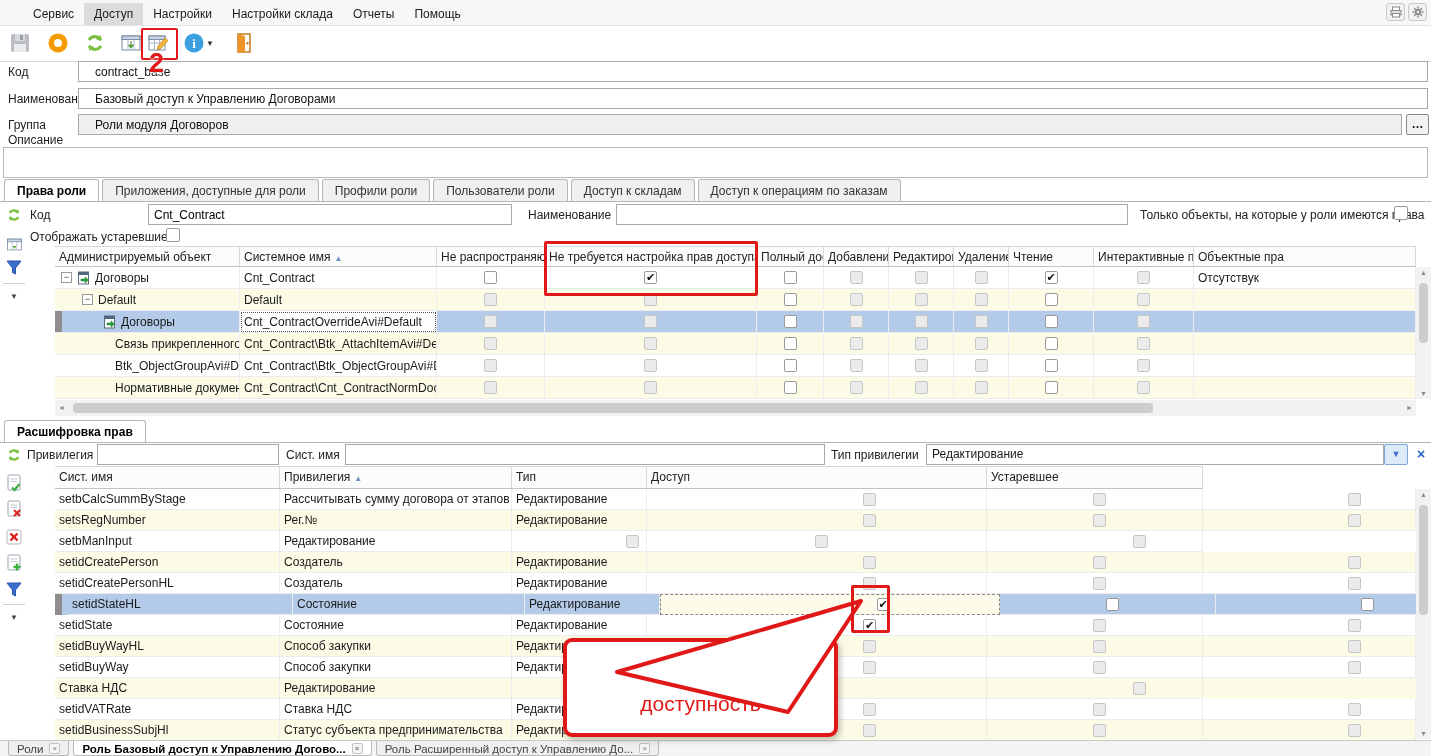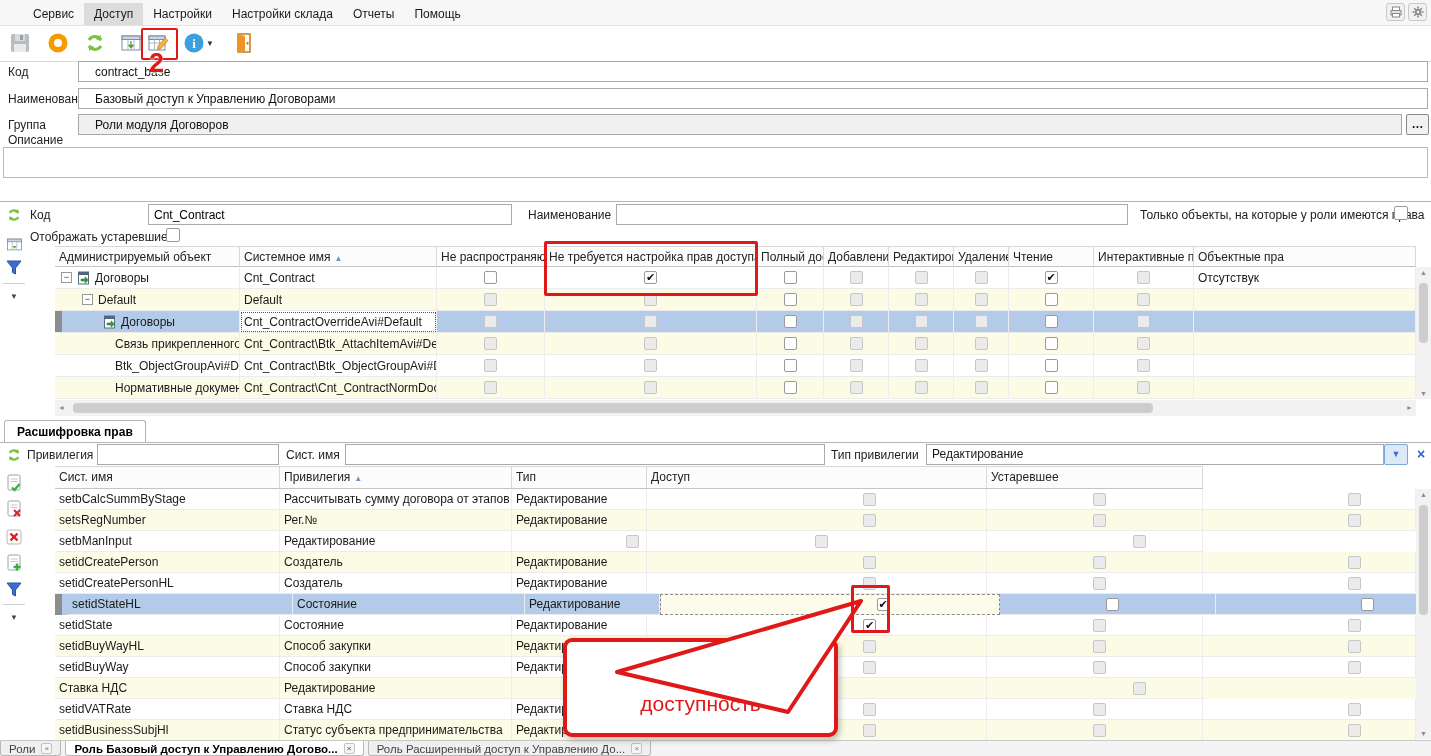--- a/index.html
+++ b/index.html
@@ -61,21 +61,21 @@
   .role-ic { margin-right:4px; flex:0 0 auto; display:inline-flex; }
   
   .sb { position:absolute; background:#f2f2f2; }
   .sb-btn { position:absolute; color:#8a8a8a; font-size:7px; text-align:center; }
   .sb-thumb { position:absolute; background:#cdcdcd; border-radius:4px; }
   
   #type-combo { position:absolute; left:926px; top:444px; width:458px; height:21px; border:1px solid #a9a9a9; background:#fff; line-height:19px; padding:0 5px; }
   #type-drop { position:absolute; left:1384px; top:444px; width:24px; height:21px; background:#dce9f7; border:1px solid #7da7d8; color:#3a6fd0; font-size:9px; text-align:center; line-height:19px; border-radius:2px; }
   #type-clear { position:absolute; left:1411px; top:444px; width:20px; height:21px; color:#2a66c8; font-weight:bold; text-align:center; line-height:20px; font-size:14px; }
   
-  #doctabs { position:absolute; left:0; top:740px; width:1431px; height:16px; background:#f4f4f4; border-top:1px solid #c9c9c9; display:flex; align-items:stretch; padding-left:0; font-size:11.5px; }
+  #doctabs { position:absolute; left:0; top:740px; width:1431px; height:16px; background:#f4f4f4; border-top:1px solid #c9c9c9; display:flex; align-items:stretch; padding-left:8px; font-size:11.5px; }
   .dtab { border:1px solid #b9b9b9; border-top:none; background:#efefef; padding:1px 8px 0 8px; margin-right:4px; display:flex; align-items:center; gap:6px; color:#444; border-radius:0 0 3px 3px; }
   .dtab.active { background:#fff; font-weight:bold; color:#000; }
   .dtab-x { width:11px; height:11px; border:1px solid #c2c2c2; background:#f6f6f6; font-size:8px; line-height:9px; text-align:center; color:#777; border-radius:2px; }
   
   .anno-box { position:absolute; border:3px solid #e01818; border-radius:2px; z-index:40; }
   #anno-toolbar-box { left:141px; top:28px; width:37px; height:32px; border-width:2px; }
   #anno-2 { position:absolute; left:149px; top:48px; z-index:41; color:#e01818; font-size:27px; font-weight:bold; text-shadow:0 1px 2px rgba(255,255,255,.9); }
   #anno-header-box { left:544px; top:241px; width:214px; height:55px; }
   #anno-cb-box { left:851px; top:585px; width:39px; height:48px; z-index:42; }
   #callout { position:absolute; left:563px; top:638px; width:275px; height:99px; background:#fff; border:4px solid #e01818; border-radius:9px; z-index:38; display:flex; flex-direction:column; align-items:center; justify-content:center; box-shadow:2px 3px 6px rgba(0,0,0,.25); }
@@ -188,20 +188,28 @@
     <input class="f-input" style="left: 78px; top: 61px; width: 1350px;" value="contract_base">
     <span class="f-label" style="top:92px">Наименование</span>
     <input class="f-input" style="left: 78px; top: 88px; width: 1350px;" value="Базовый доступ к Управлению Договорами">
     <span class="f-label" style="top:118px">Группа</span>
     <input class="f-input readonly" style="left: 78px; top: 114px; width: 1324px;" value="Роли модуля Договоров">
     <span id="group-browse" style="top:114px">…</span>
     <span class="f-label" style="top:133px">Описание</span>
     <div id="descr-box"></div>
   </div>
 
+  <div class="tabstrip" id="tabs1">
+    <span class="tab active">Права роли</span>
+    <span class="tab">Приложения, доступные для роли</span>
+    <span class="tab">Профили роли</span>
+    <span class="tab">Пользователи роли</span>
+    <span class="tab">Доступ к складам</span>
+    <span class="tab">Доступ к операциям по заказам</span>
+  </div>
   <div id="tabs1-line"></div>
 
   <span class="strip-icon" style="left:4px; top:205px">
     <svg width="16" height="16" viewBox="0 0 22 22">
         <g stroke="#7cc142" stroke-width="3" fill="none">
           <path d="M5 8 A 7 7 0 0 1 17 8"></path>
           <path d="M17 14 A 7 7 0 0 1 5 14"></path>
         </g>
         <path d="M17 3 L17 9 L11.5 7 Z" fill="#7cc142"></path>
         <path d="M5 19 L5 13 L10.5 15 Z" fill="#7cc142"></path>

